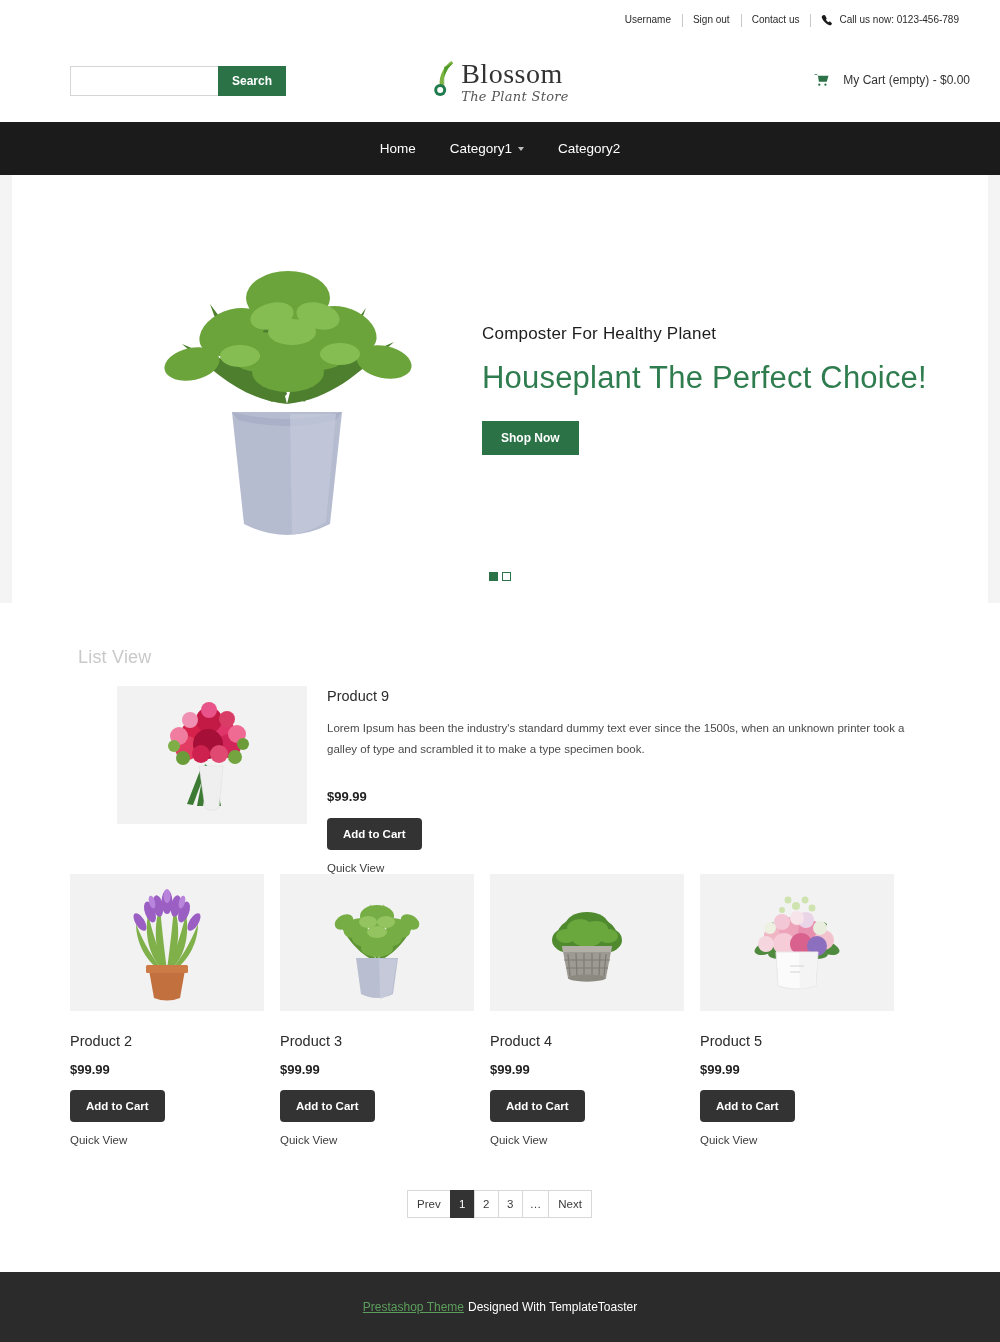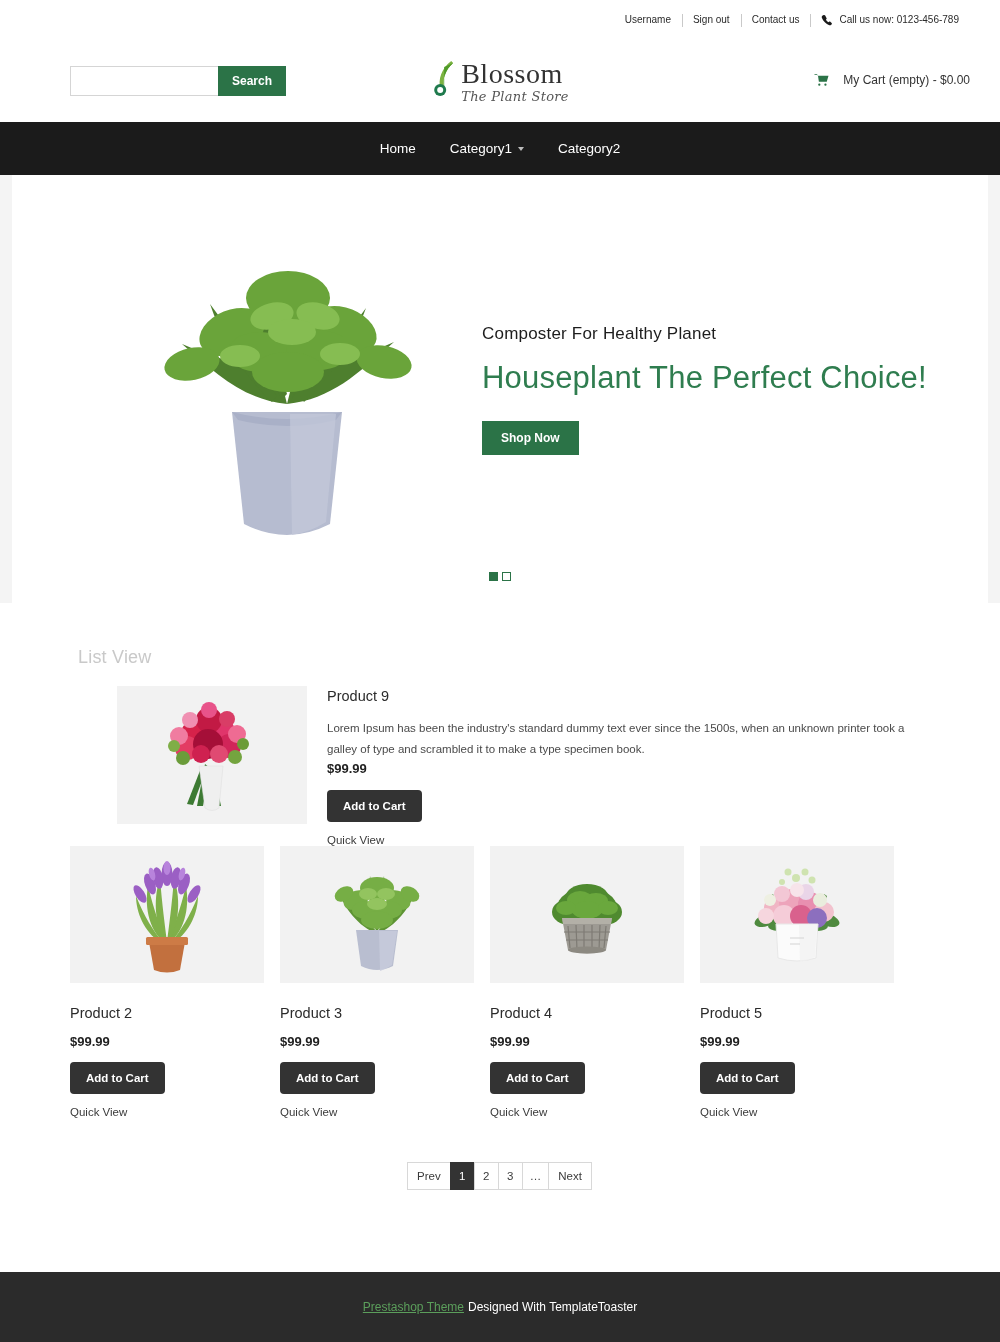--- a/index.html
+++ b/index.html
@@ -194,21 +194,21 @@
     flex: none;
     margin-left: 47px;
   }
   .list-info { padding-top: 2px; flex: 1; }
   .prod-name { font-size: 14.5px; color: #2b2b2b; margin-bottom: 14px; }
   .prod-desc {
     font-size: 11.5px;
     color: #4a4a4a;
     line-height: 1.85;
     max-width: 580px;
-    margin-bottom: 0;
+    margin-bottom: 28px;
   }
   .prod-price { font-size: 13px; font-weight: bold; color: #1f1f1f; margin-bottom: 14px; }
   .cart-btn {
     background: #333333;
     color: #fff;
     border: none;
     border-radius: 4px;
     font-size: 11.5px;
     font-weight: bold;
     padding: 10px 16px;

